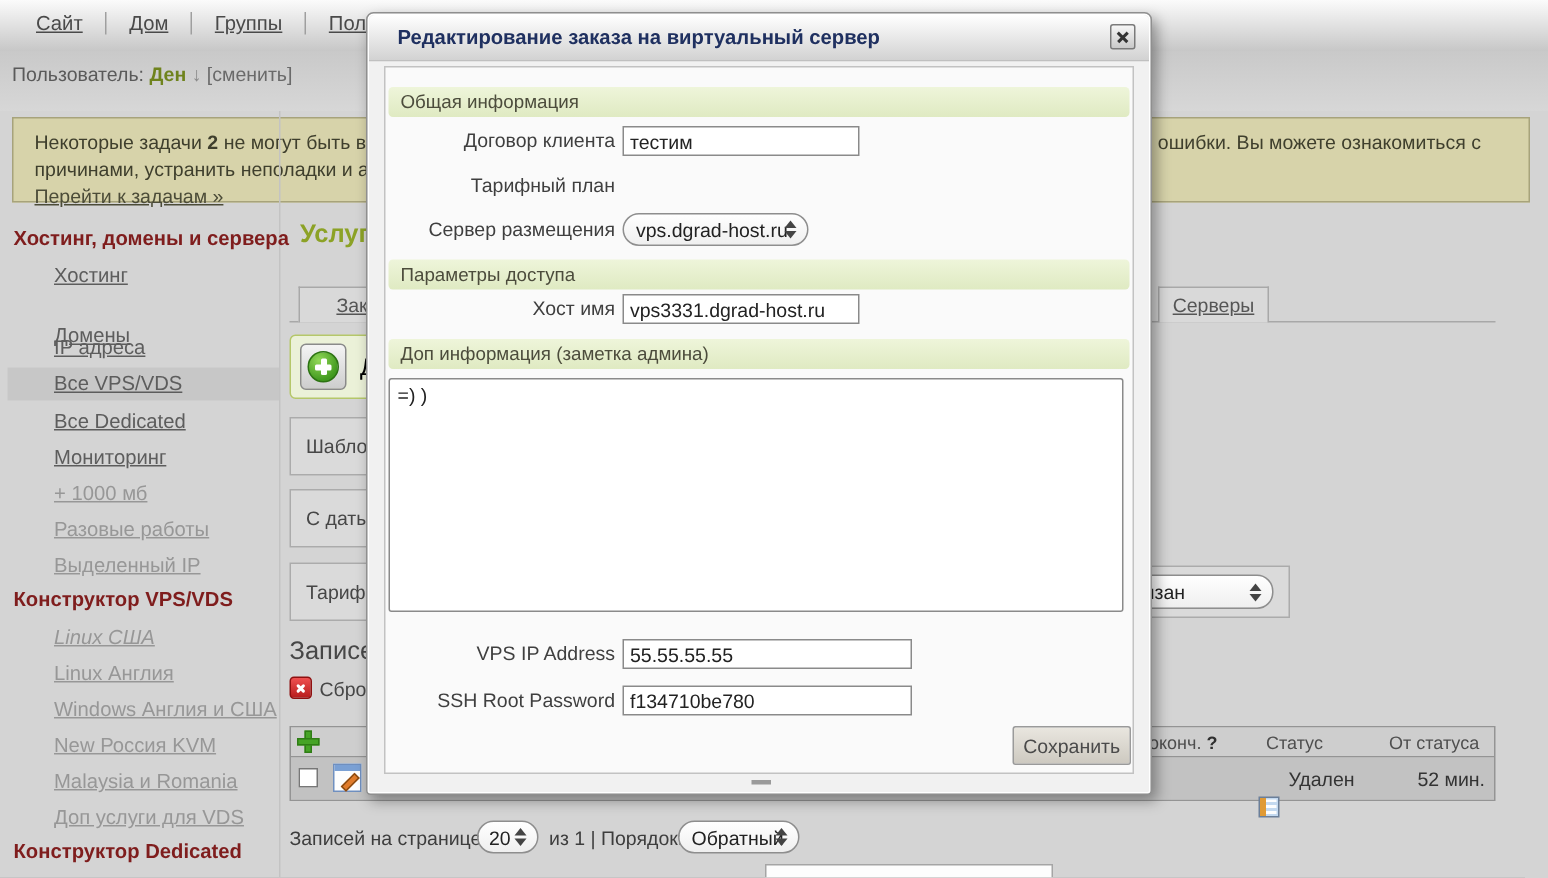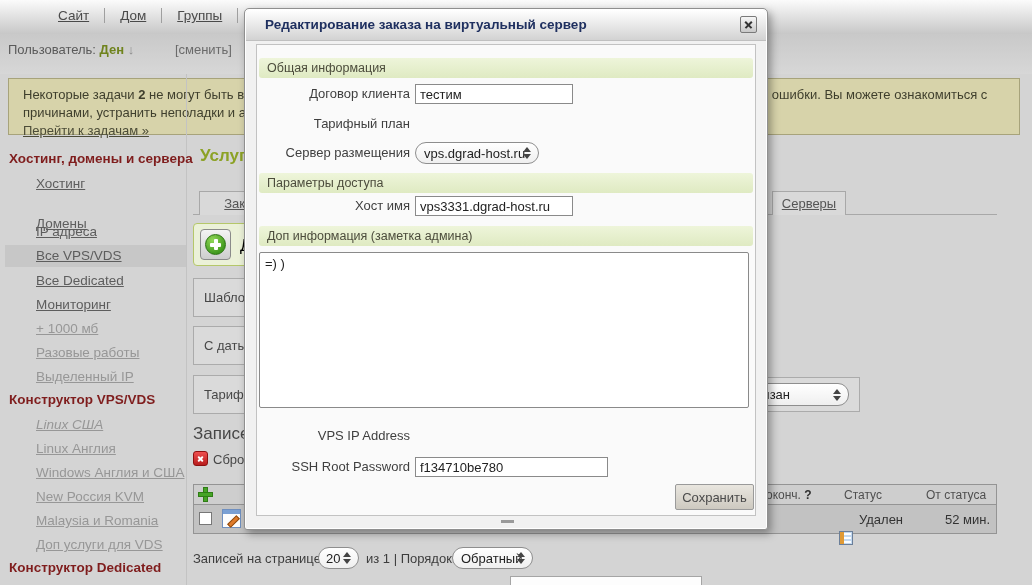--- a/index.html
+++ b/index.html
@@ -3,28 +3,28 @@
 <meta charset="utf-8">
 <style>
   html,body{margin:0;padding:0;}
   body{font-family:"Liberation Sans","DejaVu Sans",sans-serif;background:#b0b0b0;}
   #screen{position:relative;width:1032px;height:585px;background:#d4d4d4;overflow:hidden;margin:0 auto;}
   .abs{position:absolute;}
   
   .band1{left:0;top:0;width:1032px;height:34px;background:linear-gradient(#fbfbfb,#c7c7c7);}
   .band2{left:0;top:34px;width:1032px;height:40px;background:linear-gradient(#c9c9c9,#d7d7d7);}
   
-  .nav{left:24px;top:8px;display:flex;align-items:flex-start;gap:15px;margin-left:34px;}
+  .nav{left:24px;top:8px;display:flex;align-items:flex-start;gap:15px;}
   .nav a{color:#4a4a4a;font-size:13.5px;text-decoration:underline;cursor:pointer;}
   .navsep{width:1px;height:15px;background:#9f9f9f;}
   
   .userbar{left:8px;top:42px;font-size:13px;color:#5a5a5a;}
   .userbar .uname{color:#6f831d;font-weight:bold;cursor:pointer;}
   .userbar .uarrow{color:#8a8a8a;}
-  .userbar .uchange{color:#6a6a6a;cursor:pointer;margin-left:37px;}
+  .userbar .uchange{color:#6a6a6a;cursor:pointer;}
   
   .warn{left:8px;top:78px;width:1012px;height:57px;background:#d7d3aa;border:1px solid #a7a37b;font-size:13px;color:#3f3f2d;line-height:18px;padding:7px 0 0 14px;box-sizing:border-box;}
   .warn a{color:#4c4c38;text-decoration:underline;cursor:pointer;}
   .warn .wright{position:absolute;left:752px;top:7px;white-space:nowrap;}
   
   .sb-title{left:9px;font-size:13.5px;font-weight:bold;color:#7f1d1d;white-space:nowrap;}
   .sb-item{left:36px;font-size:13.5px;color:#5d5d5d;text-decoration:underline;cursor:pointer;white-space:nowrap;}
   .sb-item.muted{color:#979797;}
   .sb-hl{left:5px;width:181px;height:22px;background:#c7c7c7;}
   .sb-divider{left:186px;top:74px;width:1px;height:511px;background:#c3c3c3;}
@@ -231,20 +231,21 @@
       <div class="msec" style="top:128px;">Параметры доступа</div>
 
       <div class="mlabel" style="top:151px;">Хост имя</div>
       <input class="minput" style="top: 151px; width: 158px;" value="vps3331.dgrad-host.ru">
 
       <div class="msec" style="top:181px;">Доп информация (заметка админа)</div>
 
       <textarea class="mta" style="">=) )</textarea>
 
       <div class="mlabel" style="top:381px;">VPS IP Address</div>
+      <input class="minput" style="top: 381px; width: 193px;" value="55.55.55.55">
 
       <div class="mlabel" style="top:412px;">SSH Root Password</div>
       <input class="minput" style="top: 412px; width: 193px;" value="f134710be780">
 
       <div class="msave">Сохранить</div>
     </div>
     <div class="mgrip"></div>
   </div>
 
 </div>

